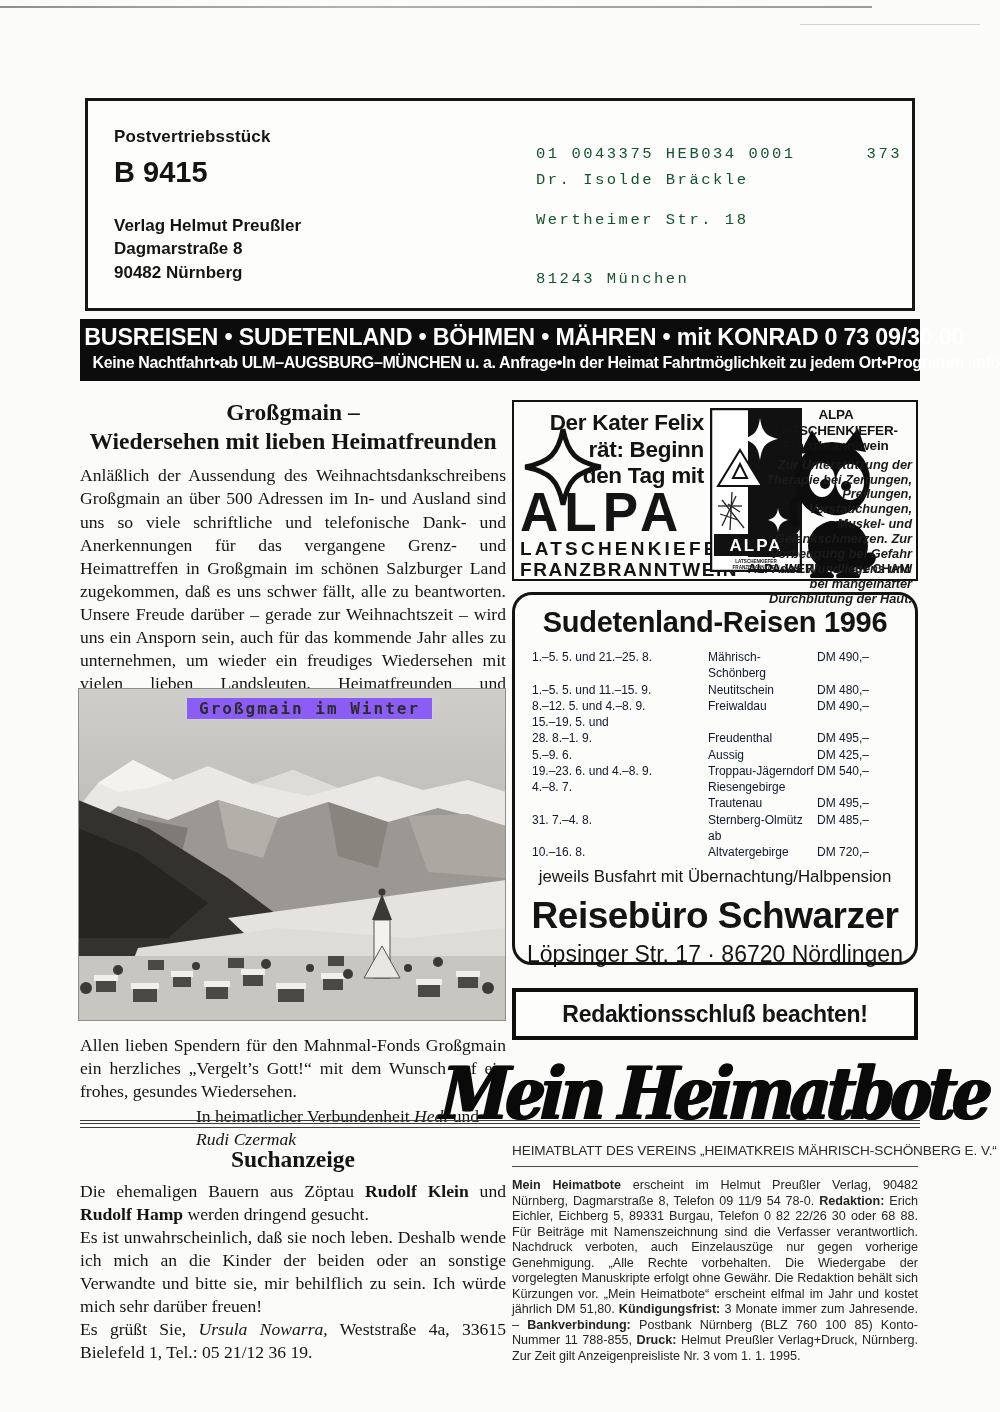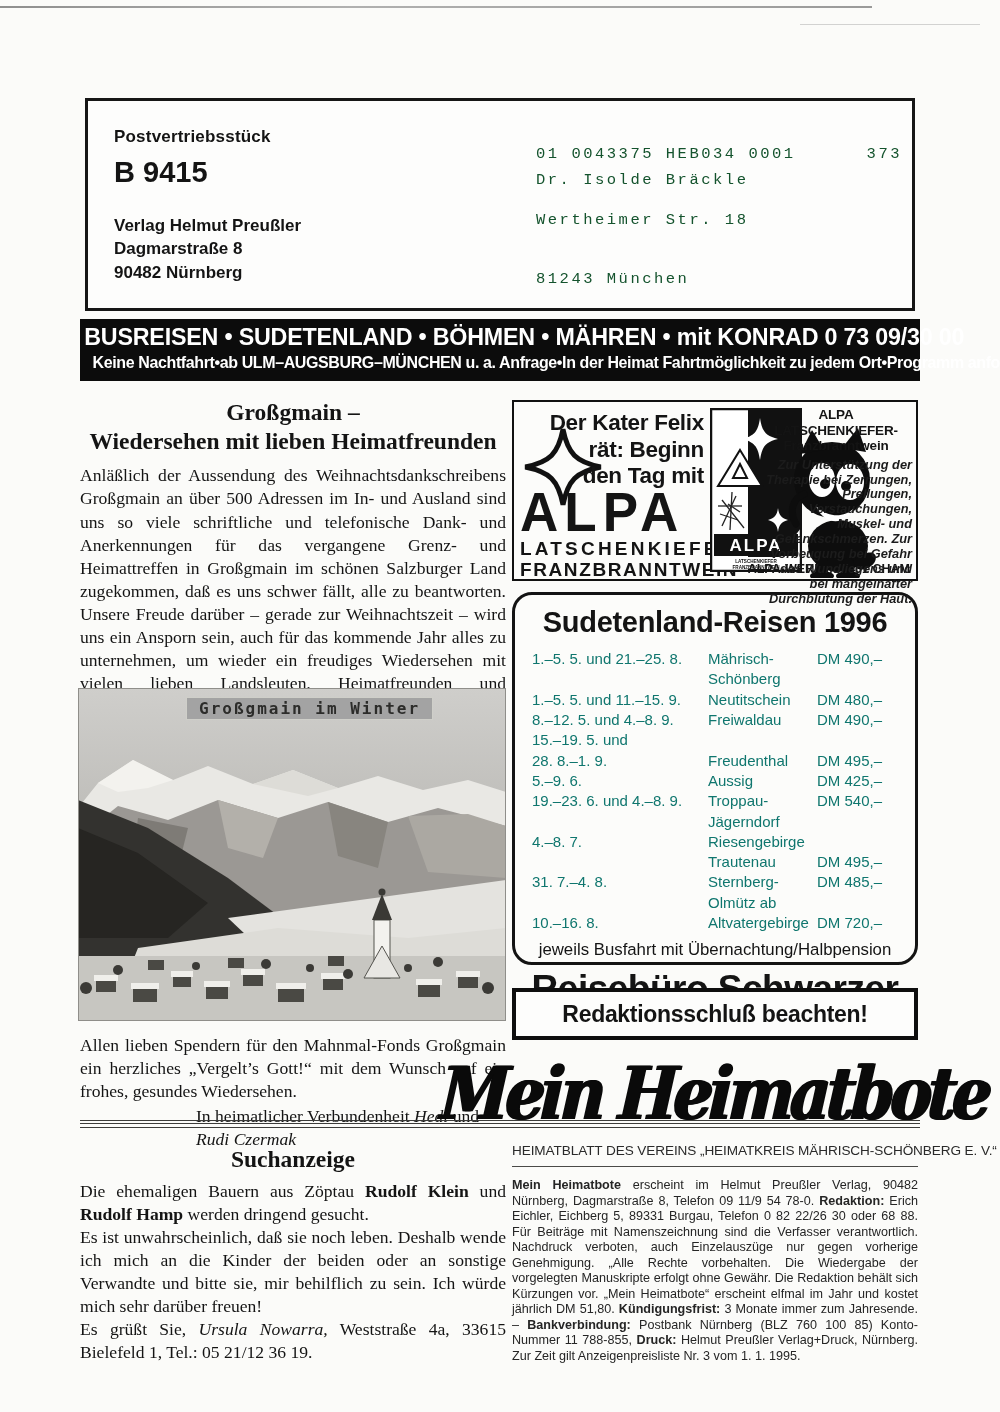--- a/index.html
+++ b/index.html
@@ -35,21 +35,21 @@
   .banner-l1 { font-size:23.5px; font-weight:900; letter-spacing:-.2px; margin-top:5px; transform:scaleX(.99); white-space:nowrap; }
   .banner-l2 { font-size:16.5px; font-weight:bold; margin-top:2px; transform:scaleX(.97); white-space:nowrap; letter-spacing:-.4px; }
 
   
   .serif { font-family:"Liberation Serif", serif; }
   .col-left { left:80px; top:398px; width:426px; }
   .art-title { text-align:center; font-size:23.5px; font-weight:bold; line-height:1.22; }
   .art-body { margin-top:9px; font-size:17.6px; line-height:1.315; text-align:justify; }
 
   .photo { left:78px; top:688px; width:428px; height:333px; background:#b9b8b4; overflow:hidden; }
-  .photo-caption { position:absolute; left:108px; top:9px; background:#a3a3a3; border:1px solid #cfcfc9; padding:1px 12px;
+  .photo-caption { position:absolute; left:108px; top:9px; background:#8b5cf6; border:1px solid #cfcfc9; padding:1px 12px;
                    font-family:"DejaVu Sans Mono", monospace; font-size:16px; font-weight:bold; color:#2c2c2a; letter-spacing:2px; }
 
   .thanks { left:80px; top:1034px; width:426px; font-size:17.6px; line-height:1.32; text-align:justify; }
   .closing { margin-top:1px; padding-left:116px; text-align:left; }
   .divider3 { left:80px; top:1120px; width:840px; }
   .divider3 .ln { height:0; border-top:1.6px solid #3c3c3a; margin-bottom:2.4px; }
 
   .search { left:80px; top:1146px; width:426px; }
   .search-title { text-align:center; font-size:23.5px; font-weight:bold; }
   .search-body { margin-top:7px; font-size:17.6px; line-height:1.31; text-align:justify; }
@@ -67,21 +67,21 @@
   .alpa-sub2 { position:absolute; left:0; top:153px; font-size:19px; font-weight:900; letter-spacing:1.6px; }
   .bottle { position:absolute; left:196px; top:6px; }
   .cat { position:absolute; left:272px; top:26px; z-index:1; }
   .alpa-right { position:absolute; right:4px; top:5px; width:152px; z-index:2; text-align:right; }
   .alpa-r-h { text-align:center; font-size:13.5px; font-weight:900; line-height:1.15; letter-spacing:-.2px; }
   .alpa-r-body { margin-top:4px; font-size:12.8px; font-style:italic; font-weight:bold; line-height:1.17; color:#1c1c1c; }
   .alpa-r-foot { position:absolute; right:0; top:160px; font-size:12.5px; font-weight:900; white-space:nowrap; }
 
   .travel-box { left:512px; top:592px; width:406px; height:373px; border:3px solid #131313; border-radius:20px; background:#fcfcfa; }
   .travel-title { text-align:center; margin-top:11px; font-size:29px; font-weight:900; letter-spacing:-.3px; }
-  .travel-table { margin:10px 12px 0 17px; font-size:15px; line-height:1.355; color:#0f766e; }
+  .travel-table { margin:10px 12px 0 17px; font-size:12px; line-height:1.355; color:#0f172a; }
   .trow { display:flex; }
   .tdates { width:176px; flex:none; }
   .tdest { flex:1; }
   .tprice { width:86px; flex:none; text-align:left; white-space:nowrap; }
   .travel-note { text-align:center; margin-top:7px; font-size:16.8px; }
   .travel-agency { text-align:center; margin-top:8px; font-size:37px; font-weight:900; letter-spacing:-.5px; }
   .travel-addr { text-align:center; margin-top:4px; font-size:23px; }
 
   .notice-box { left:512px; top:988px; width:406px; height:52px; border:4px solid #0e0e0e; background:#fdfdfc; display:flex; align-items:center; justify-content:center; }
   .notice-text { font-size:23px; font-weight:900; letter-spacing:-.3px; }

